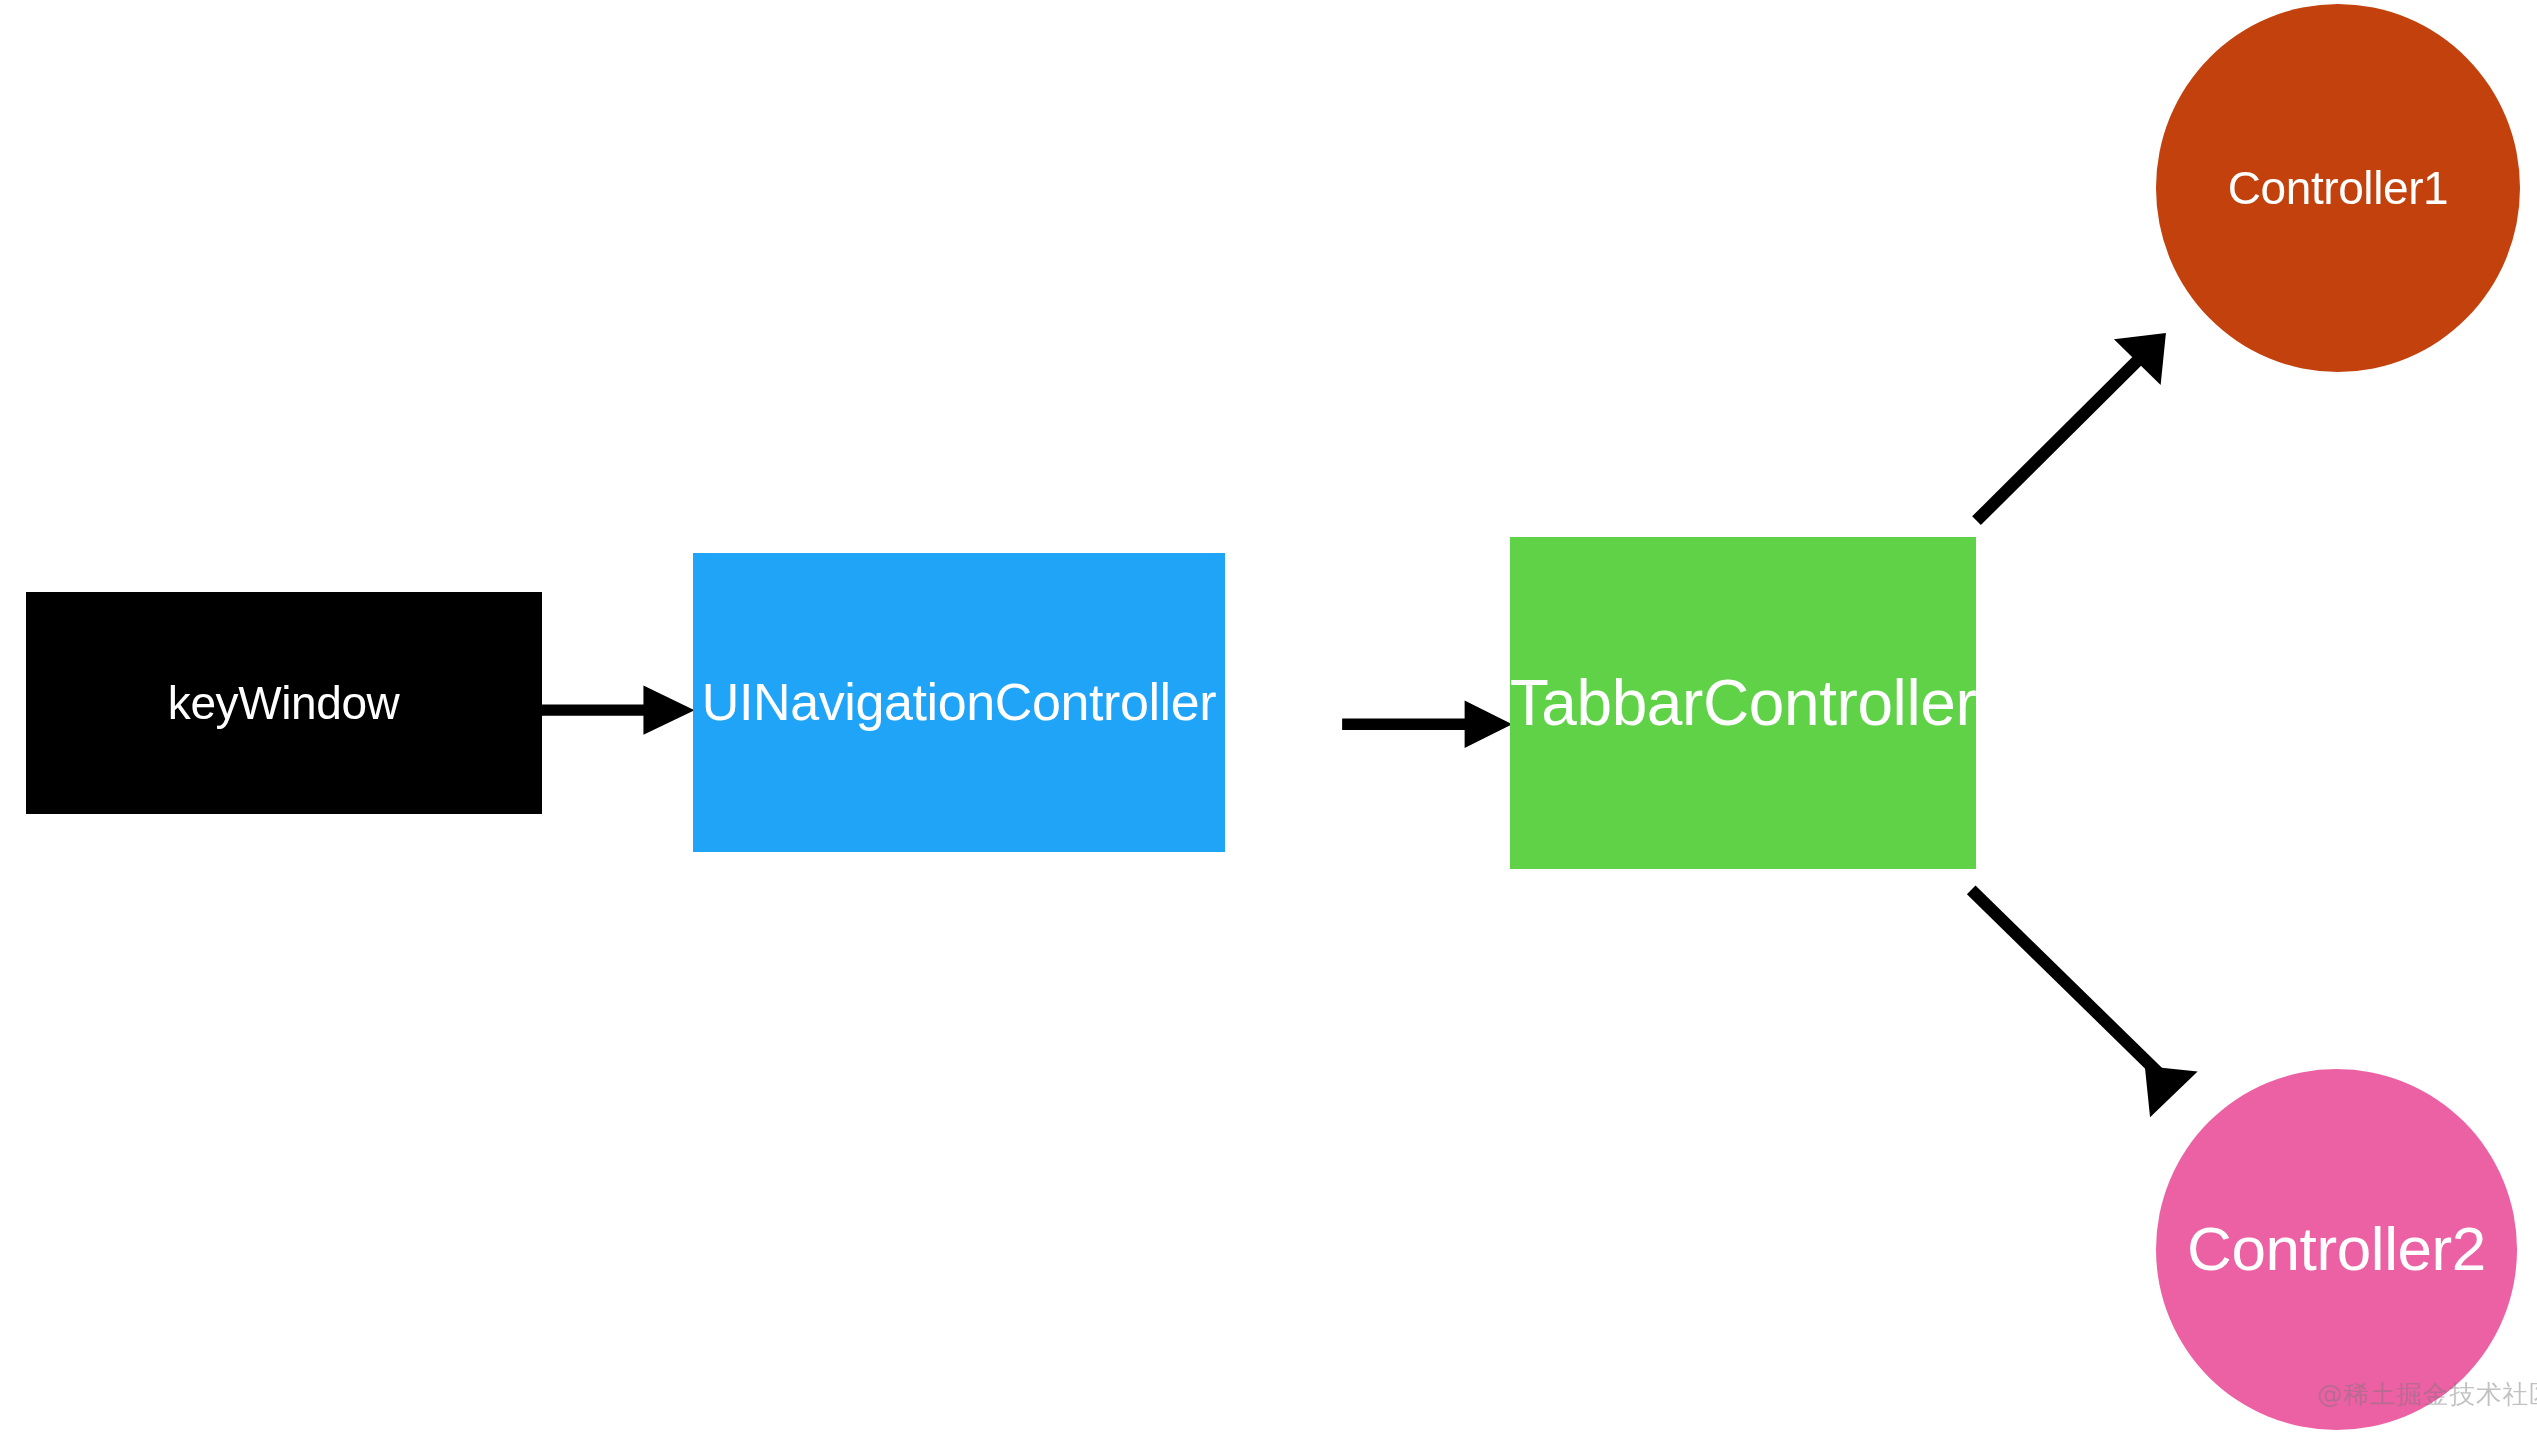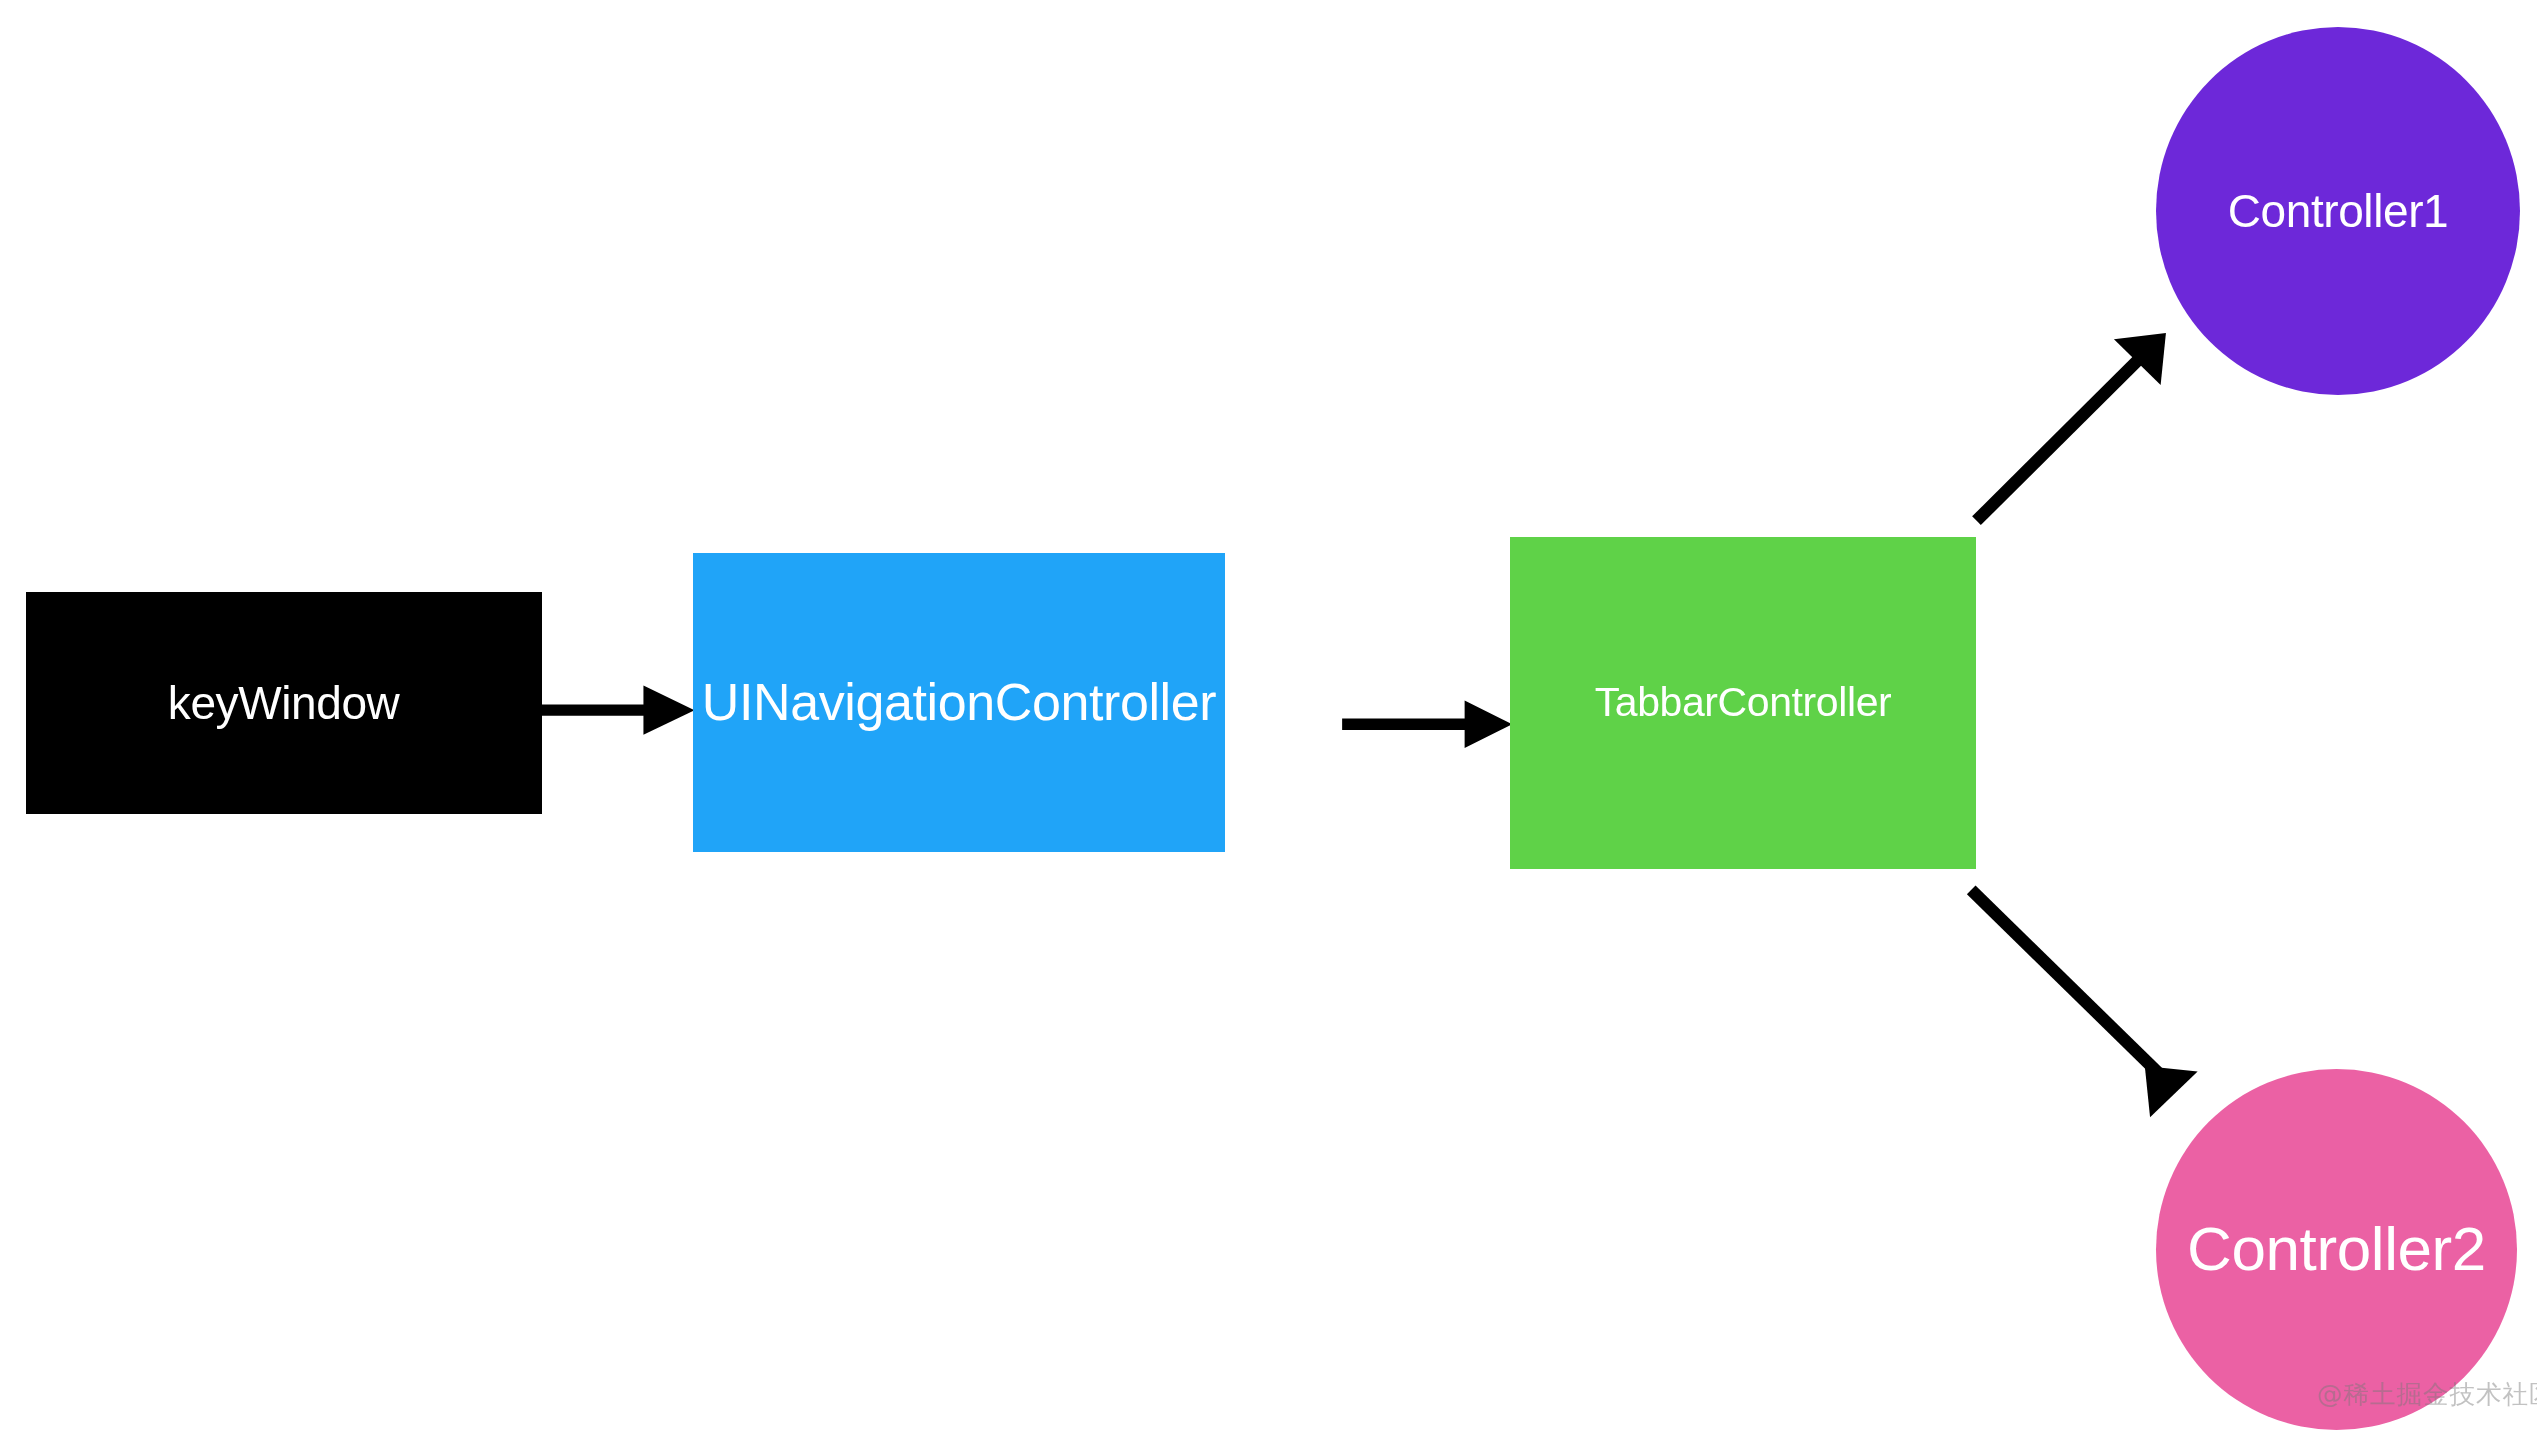--- a/index.html
+++ b/index.html
@@ -56,30 +56,30 @@
     font-size: 52px;
   }
 
   
   #node-tabbarcontroller {
     left: 1510px;
     top: 537px;
     width: 466px;
     height: 332px;
     background: #5FD248;
-    font-size: 41px;
+    font-size: 64px;
   }
 
   
   #node-controller1 {
     left: 2156px;
-    top: 27px;
+    top: 4px;
     width: 364px;
     height: 368px;
-    background: #6d28d9;
+    background: #c2410c;
     border-radius: 50%;
     font-size: 46px;
   }
 
   
   #node-controller2 {
     left: 2156px;
     top: 1069px;
     width: 361px;
     height: 361px;

